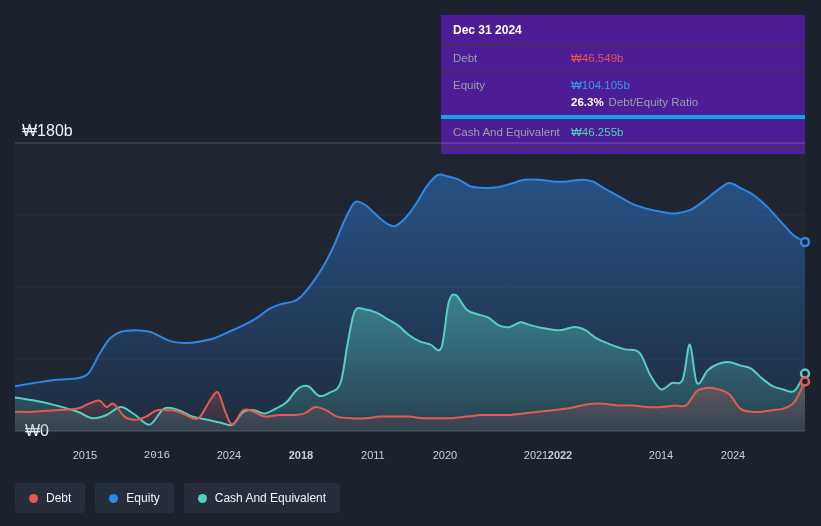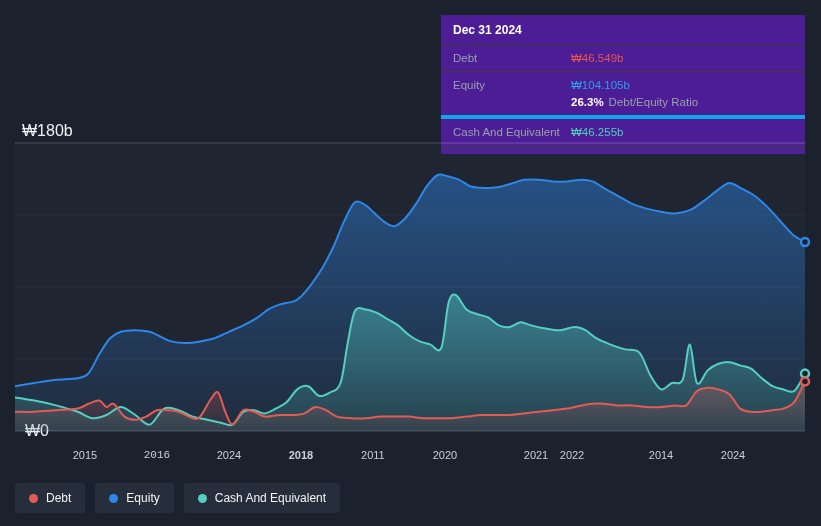--- a/index.html
+++ b/index.html
@@ -92,21 +92,21 @@
   </div>
 
   <div class="x-axis" id="x-axis">
       <span class="x-tick" style="left: 69.9px;">2015</span>
       <span class="x-tick" style="left: 141.9px; font-family: Liberation Mono, monospace;">2016</span>
       <span class="x-tick" style="left: 213.9px;">2024</span>
       <span class="x-tick" style="left: 285.9px; font-weight: bold;">2018</span>
       <span class="x-tick" style="left: 357.9px;">2011</span>
       <span class="x-tick" style="left: 429.9px;">2020</span>
       <span class="x-tick" style="left: 497px; margin-left: 24px;">2021</span>
-      <span class="x-tick" style="left: 557px;">2022</span>
+      <span class="x-tick" style="left: 545px; font-weight: bold;">2022</span>
       <span class="x-tick" style="left: 646px;">2014</span>
       <span class="x-tick" style="left: 718px;">2024</span>
     </div>
   <div class="legend" id="legend">
       <div class="pill">
         <span class="dot" style="background: rgb(226, 92, 85);"></span>
         <span>Debt</span>
       </div>
       <div class="pill">
         <span class="dot" style="background: rgb(46, 134, 232);"></span>

